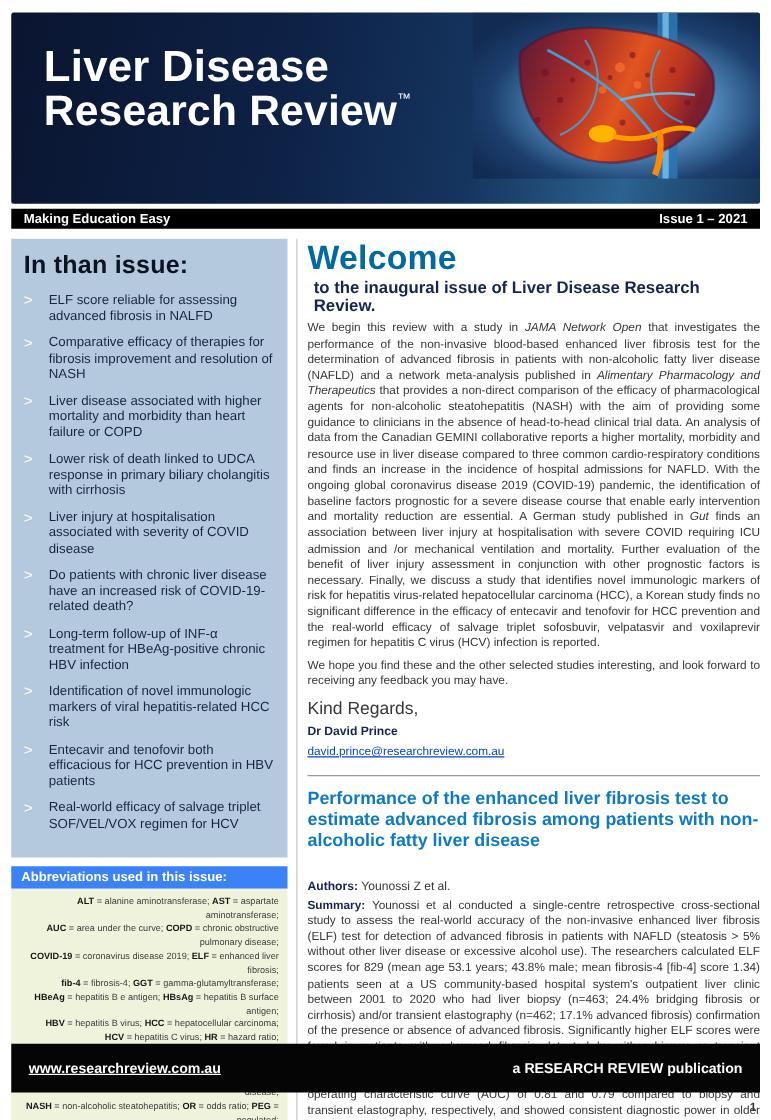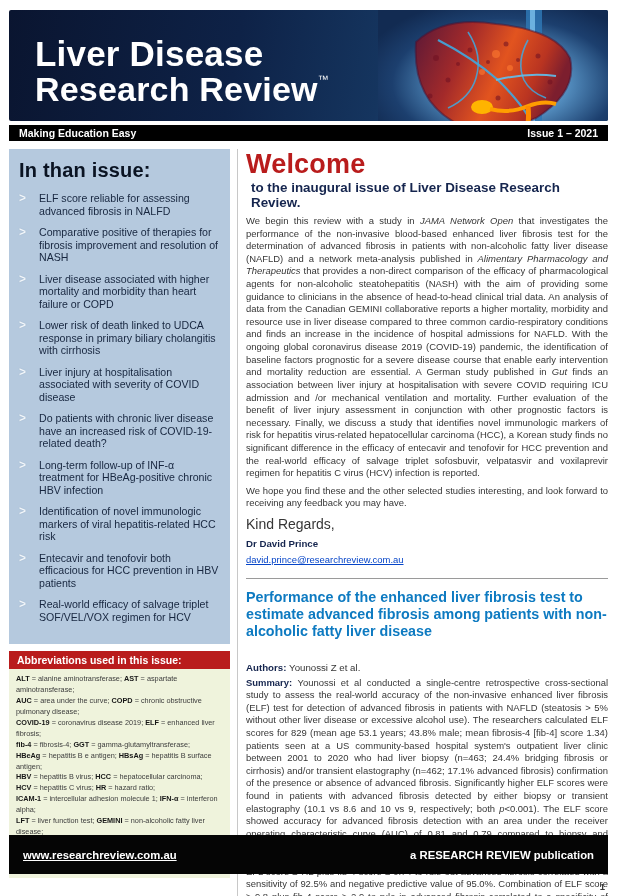--- a/index.html
+++ b/index.html
@@ -1,20 +1,20 @@
 <!DOCTYPE html>
 <html><head>
 <meta charset="utf-8">
 <style>
   * { margin:0; padding:0; box-sizing:border-box; }
   html,body { width:617px; background:#fff; font-family:"Liberation Sans", sans-serif; }
   .page { position:relative; width:617px; height:896px; background:#fff; overflow:hidden; padding:10px 9px 0 9px; }
 
   
-  .masthead { position:relative; height:111px; border-radius:2px; overflow:hidden;
+  .masthead { position:relative; height:153px; border-radius:2px; overflow:hidden;
     background:linear-gradient(100deg,#0a1530 0%,#0e2247 38%,#15355f 62%,#2b628f 82%,#17365c 100%); }
   .masthead-title { position:absolute; left:26px; top:26px; color:#fff; line-height:1.02; font-weight:bold; letter-spacing:.2px; }
   .masthead-title .l1 { font-size:35px; }
   .masthead-title .l2 { font-size:34px; }
   .masthead-title sup { font-size:11px; vertical-align:18px; font-weight:normal; }
   .liver-art { position:absolute; right:0; top:0; height:133px; width:230px; }
 
   .topbar { margin-top:4px; background:#000; color:#fff; height:16px; display:flex; align-items:center; justify-content:space-between; padding:0 10px; }
   .topbar span { font-size:10.5px; font-weight:bold; }
 
@@ -24,28 +24,28 @@
   .rightcol { flex:1; margin-left:7px; border-left:1px solid #c8c8c8; padding-left:8px; min-height:640px; }
 
   
   .issue-box { background:#b5c9de; padding:10px 8px 12px 10px; }
   .issue-box h1 { font-size:20px; color:#0a1322; letter-spacing:.2px; margin-bottom:10px; }
   .issue-item { display:flex; margin-bottom:9px; }
   .issue-item .chev { color:#f2f6fa; font-weight:bold; font-size:12px; width:20px; flex:0 0 20px; line-height:1.1; text-shadow:0 0 1px #8aa4bd; }
   .issue-item .txt { font-size:10.6px; color:#17263f; line-height:1.18; padding-right:2px; }
 
   
-  .abbr-header { margin-top:7px; background:#b91c1c; color:#fff; font-weight:bold; font-size:10.5px; padding:3px 8px; }
+  .abbr-header { margin-top:7px; background:#3b82f6; color:#fff; font-weight:bold; font-size:10.5px; padding:3px 8px; }
   .abbr-box { background:#eff3dc; padding:5px 7px 7px 7px; }
-  .abbr-line { font-size:7.3px; color:#3c3c3c; line-height:1.5; }
+  .abbr-line { font-size:7.3px; color:#3c3c3c; line-height:1.5;text-align:right; }
   .abbr-line b { color:#161616; }
 
   
   .welcome-head { display:flex; align-items:baseline; flex-wrap:wrap; }
-  .welcome-head .big { color:#b91c1c; font-size:27px; font-weight:bold; letter-spacing:.2px; }
+  .welcome-head .big { color:#0369a1; font-size:27px; font-weight:bold; letter-spacing:.2px; }
   .welcome-head .sub { color:#15254e; font-size:13.4px; font-weight:bold; margin-left:5px; }
   .para { font-size:9.45px; color:#363636; line-height:1.335; text-align:justify; margin-top:5px; }
   .signoff { font-size:14px; color:#363636; margin-top:6px; }
   .author-name { font-size:9.7px; font-weight:bold; color:#15254e; margin-top:6px; }
   .email-link { font-size:9.45px; color:#0645c8; text-decoration:underline; cursor:pointer; }
   .divider { border:none; border-top:1px solid #9a9a9a; margin:11px 0 10px 0; }
 
   .article-title { color:#0d7ac1; font-size:14.3px; font-weight:bold; line-height:1.18; }
   .authors-line { font-size:9.7px; color:#363636; margin-top:22px; }
   .authors-line b, .summary b, .comment-box b { color:#15254e; }
@@ -127,21 +127,21 @@
 
       <div class="issue-box">
         <h1>In than issue:</h1>
         <div id="issue-list">
             <div class="issue-item">
               <span class="chev">&gt;</span>
               <span class="txt">ELF score reliable for assessing advanced fibrosis in NALFD</span>
             </div>
             <div class="issue-item">
               <span class="chev">&gt;</span>
-              <span class="txt">Comparative positive of therapies for fibrosis improvement and resolution of NASH</span>
+              <span class="txt">Comparative efficacy of therapies for fibrosis improvement and resolution of NASH</span>
             </div>
             <div class="issue-item">
               <span class="chev">&gt;</span>
               <span class="txt">Liver disease associated with higher mortality and morbidity than heart failure or COPD</span>
             </div>
             <div class="issue-item">
               <span class="chev">&gt;</span>
               <span class="txt">Lower risk of death linked to UDCA response in primary biliary cholangitis with cirrhosis</span>
             </div>
             <div class="issue-item">

